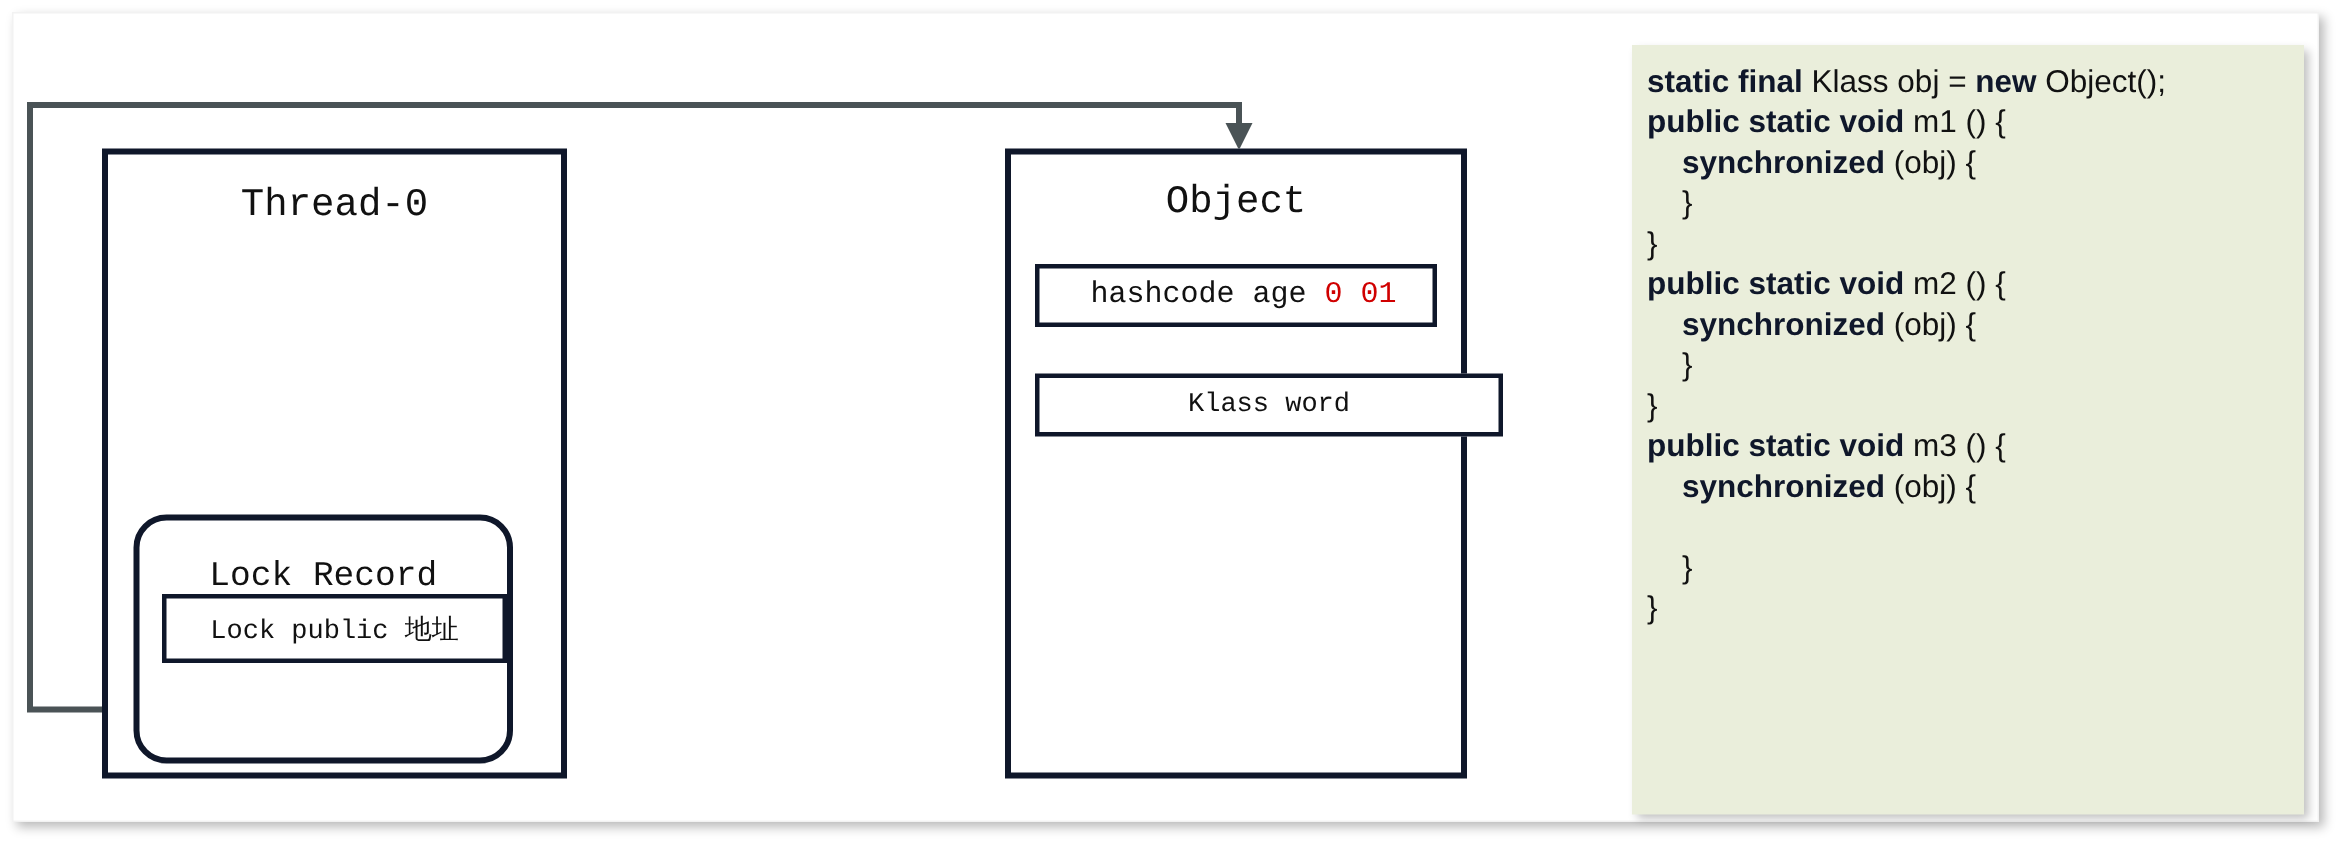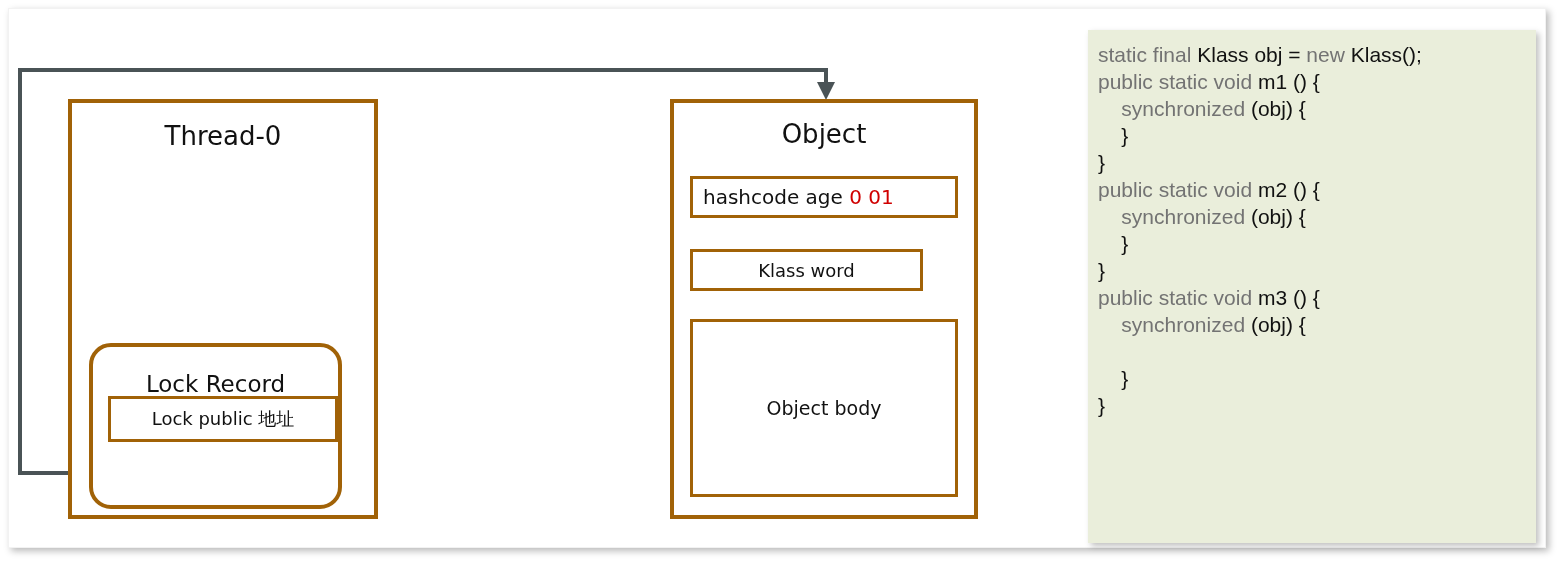--- a/index.html
+++ b/index.html
@@ -27,21 +27,22 @@
     box-shadow: 3px 3px 7px rgba(0,0,0,0.28);
     border: 1px solid #f2f2f2;
     box-sizing: border-box;
   }
 
   
   .box {
     position: absolute;
     box-sizing: border-box;
     background: #ffffff;
-    border: 4px solid #a16207;
+    border: 4px solid #0f172a;
+    font-family: Liberation Mono, monospace;
   }
   .box.thin { border-width: 3px; }
   .box.rounded { border-radius: 22px; }
 
   .box-title {
     position: absolute;
     left: 0;
     right: 0;
     text-align: center;
     color: #111111;
@@ -52,21 +53,21 @@
     position: absolute;
     left: 0;
     right: 0;
     top: 50%;
     transform: translateY(-50%);
     text-align: center;
     color: #111111;
     white-space: nowrap;
   }
   .cell-label.left {
-    text-align: left;
+    text-align: center;
     padding-left: 10px;
   }
   .red-bits { color: #D00000; }
 
   
   .connector-layer {
     position: absolute;
     left: 0;
     top: 0;
     width: 1562px;
@@ -87,21 +88,21 @@
     padding: 11px 0 0 10px;
     overflow: hidden;
   }
   .code-line {
     font-family: "Liberation Sans", "DejaVu Sans", sans-serif;
     font-size: 21px;
     line-height: 27px;
     color: #111111;
     white-space: pre;
   }
-  .kw { color: #737373; }
+  .kw { color: #0f172a; font-weight: bold; }
   .cmt {
     color: #9B9B9B;
     font-style: italic;
   }
 </style>
 </head>
 <body>
 
 <div id="page">
 
@@ -128,31 +129,28 @@
 
 
   <div class="box" style="left:670px; top:99px; width:308px; height:420px;padding-left:48px;">
     <div class="box-title" style="top:16px; font-size:26px;">Object</div>
   </div>
 
   <div class="box thin" style="left:690px; top:176px; width:268px; height:42px;">
     <div class="cell-label left" style="font-size:20px;"><span>hashcode age </span><span class="red-bits">0 01</span></div>
   </div>
 
-  <div class="box thin" style="left:690px; top:249px; width:233px; height:42px;">
+  <div class="box thin" style="left:690px; top:249px; width:312px; height:42px;">
     <div class="cell-label" style="font-size:18px;">Klass word</div>
   </div>
 
-  <div class="box thin" style="left:690px; top:319px; width:268px; height:178px;">
-    <div class="cell-label" style="font-size:19px;">Object body</div>
-  </div>
 
   <div class="code-panel">
     <div id="code-lines">
-        <div class="code-line"><span class="kw">static final</span><span> Klass obj = </span><span class="kw">new</span><span> Klass();</span></div>
+        <div class="code-line"><span class="kw">static final</span><span> Klass obj = </span><span class="kw">new</span><span> Object();</span></div>
         <div class="code-line"><span class="kw">public static void</span><span> m1 () {</span></div>
         <div class="code-line"><span>    </span><span class="kw">synchronized</span><span> (obj) {</span></div>
         <div class="code-line"><span>    }</span></div>
         <div class="code-line"><span>}</span></div>
         <div class="code-line"><span class="kw">public static void</span><span> m2 () {</span></div>
         <div class="code-line"><span>    </span><span class="kw">synchronized</span><span> (obj) {</span></div>
         <div class="code-line"><span>    }</span></div>
         <div class="code-line"><span>}</span></div>
         <div class="code-line"><span class="kw">public static void</span><span> m3 () {</span></div>
         <div class="code-line"><span>    </span><span class="kw">synchronized</span><span> (obj) {</span></div>

